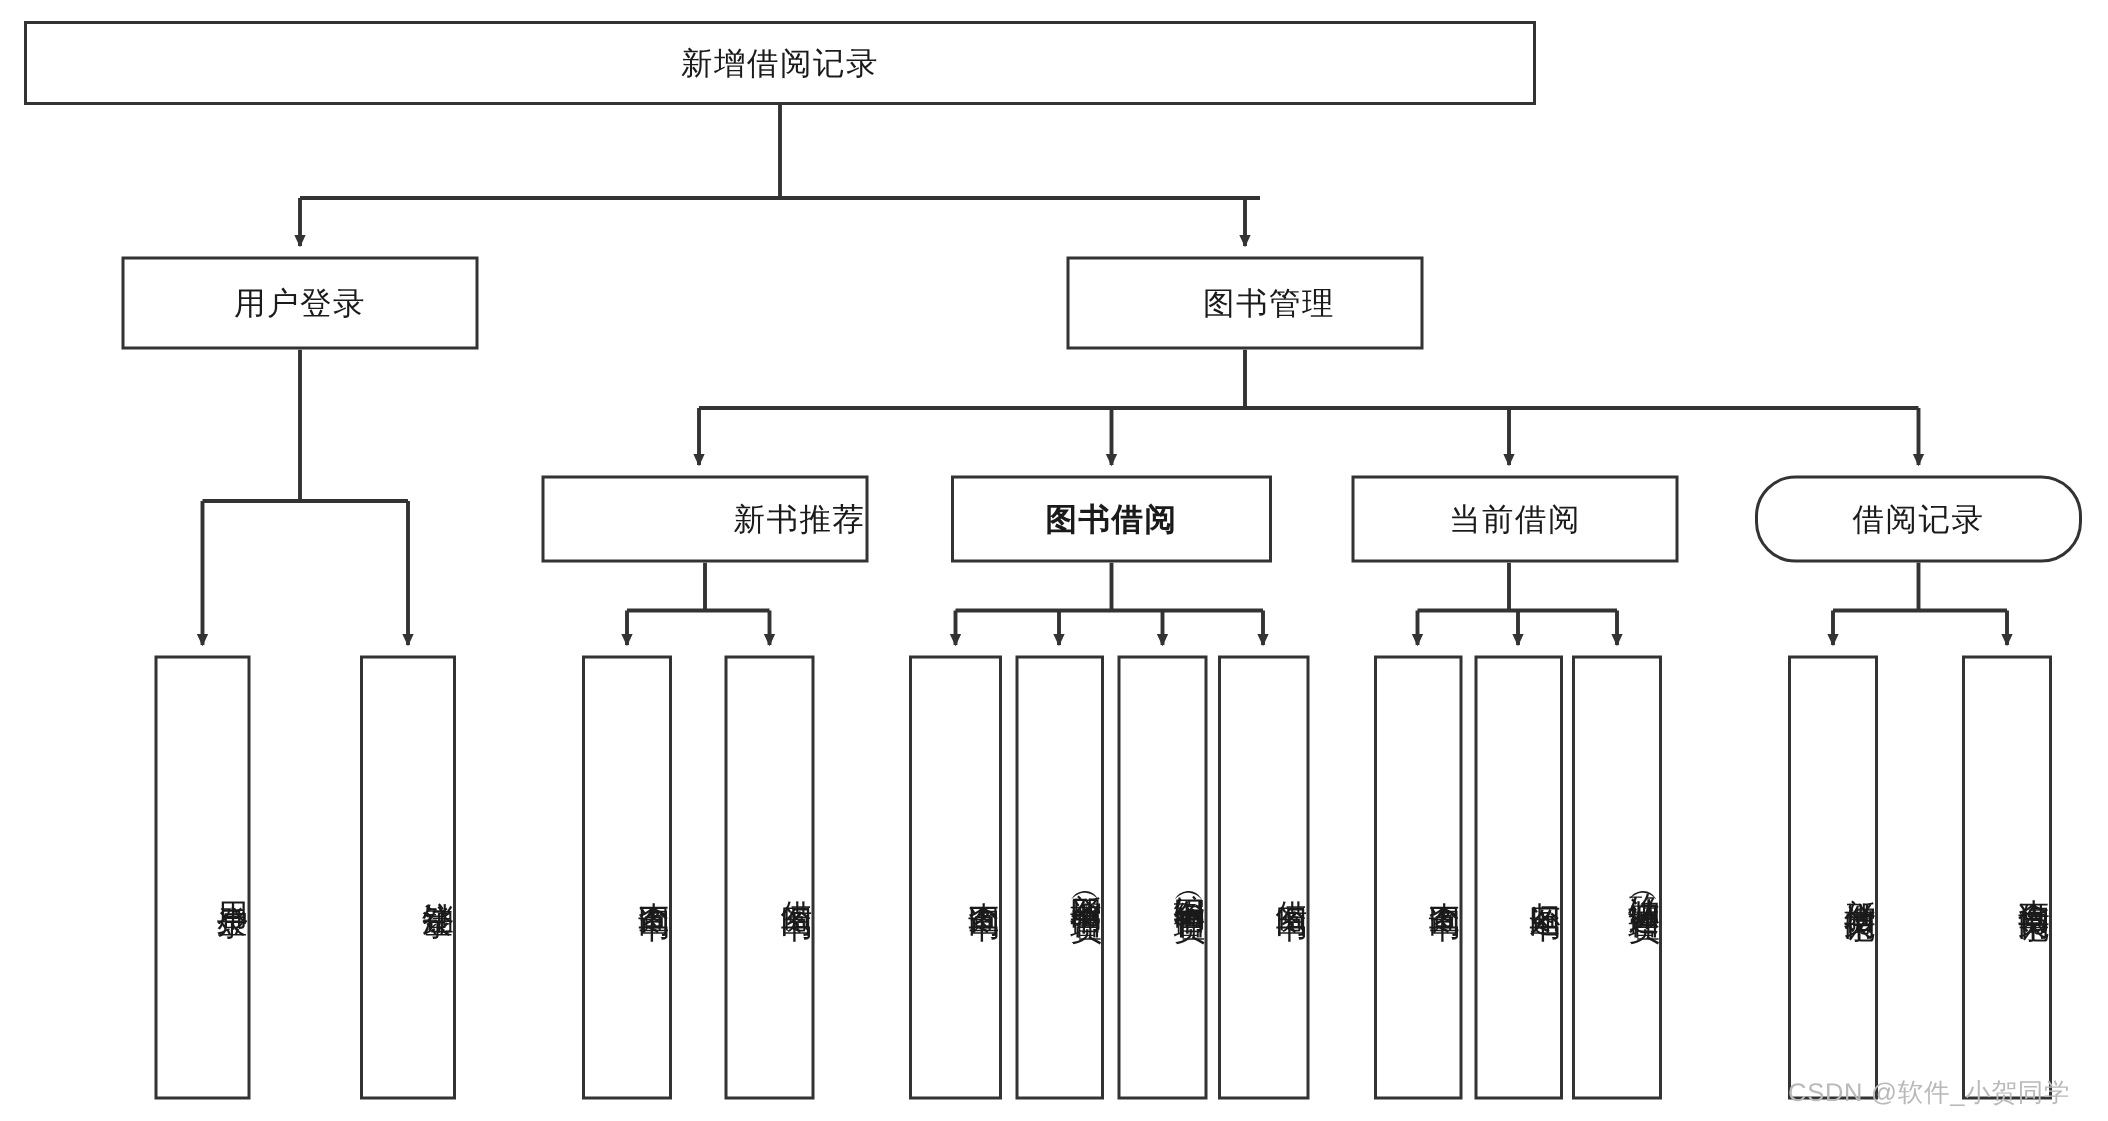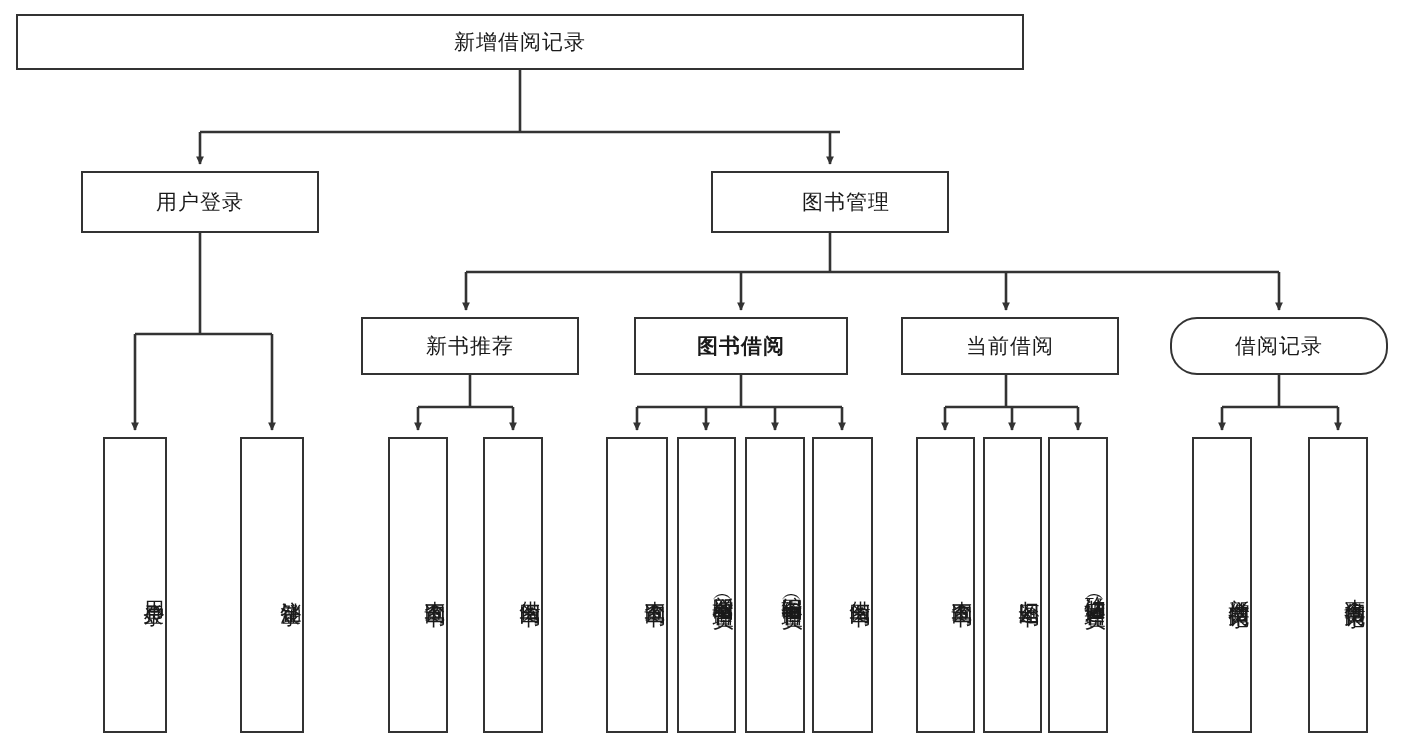--- a/index.html
+++ b/index.html
@@ -123,21 +123,21 @@
     <span class="txt">新增借阅记录</span>
   </div>
 
   <div class="node horiz" style="left:81px; top:171px; width:238px; height:62px;">
     <span class="txt">用户登录</span>
   </div>
   <div class="node horiz" style="left:711px; top:171px; width:238px; height:62px;padding-left:32px;">
     <span class="txt">图书管理</span>
   </div>
 
-  <div class="node horiz" style="left:361px; top:317px; width:218px; height:58px;">
+  <div class="node horiz" style="left:361px; top:317px; width:218px; height:58px;justify-content:flex-end;">
     <span class="txt">新书推荐</span>
   </div>
   <div class="node horiz" style="left:634px; top:317px; width:214px; height:58px;font-weight:bold;">
     <span class="txt">图书借阅</span>
   </div>
   <div class="node horiz" style="left:901px; top:317px; width:218px; height:58px;">
     <span class="txt">当前借阅</span>
   </div>
   <div class="node horiz" style="left:1170px; top:317px; width:218px; height:58px;border-radius:27px;">
     <span class="txt">借阅记录</span>
@@ -180,14 +180,15 @@
     <span class="txt">确认归还（管理员）</span>
   </div>
 
   <div class="node vert" style="left:1192px; top:437px; width:60px; height:296px;">
     <span class="txt">新增借阅记录</span>
   </div>
   <div class="node vert" style="left:1308px; top:437px; width:60px; height:296px;">
     <span class="txt">查询借阅记录</span>
   </div>
 
+  <div class="watermark" style="left:1192px; top:717px;">CSDN @软件_小贺同学</div>
 
 </div>
 
 </body></html>

